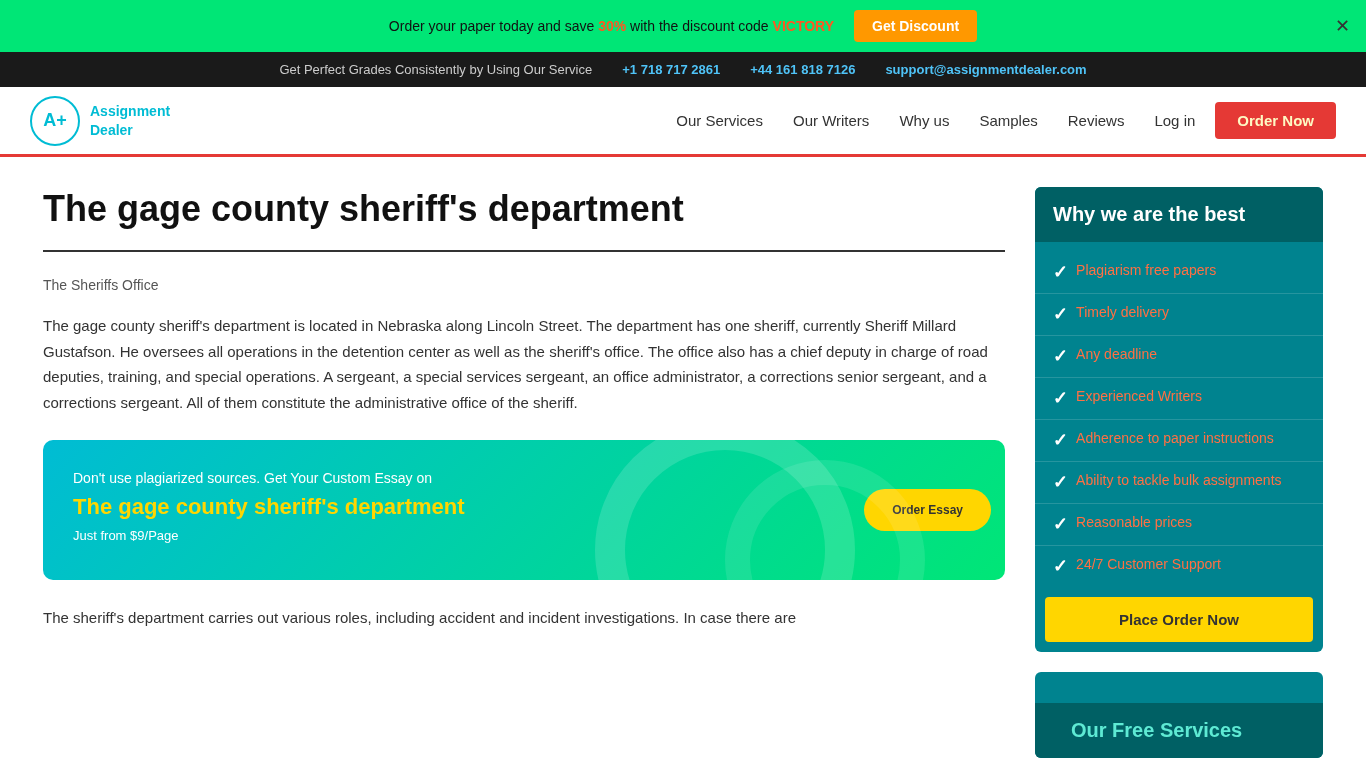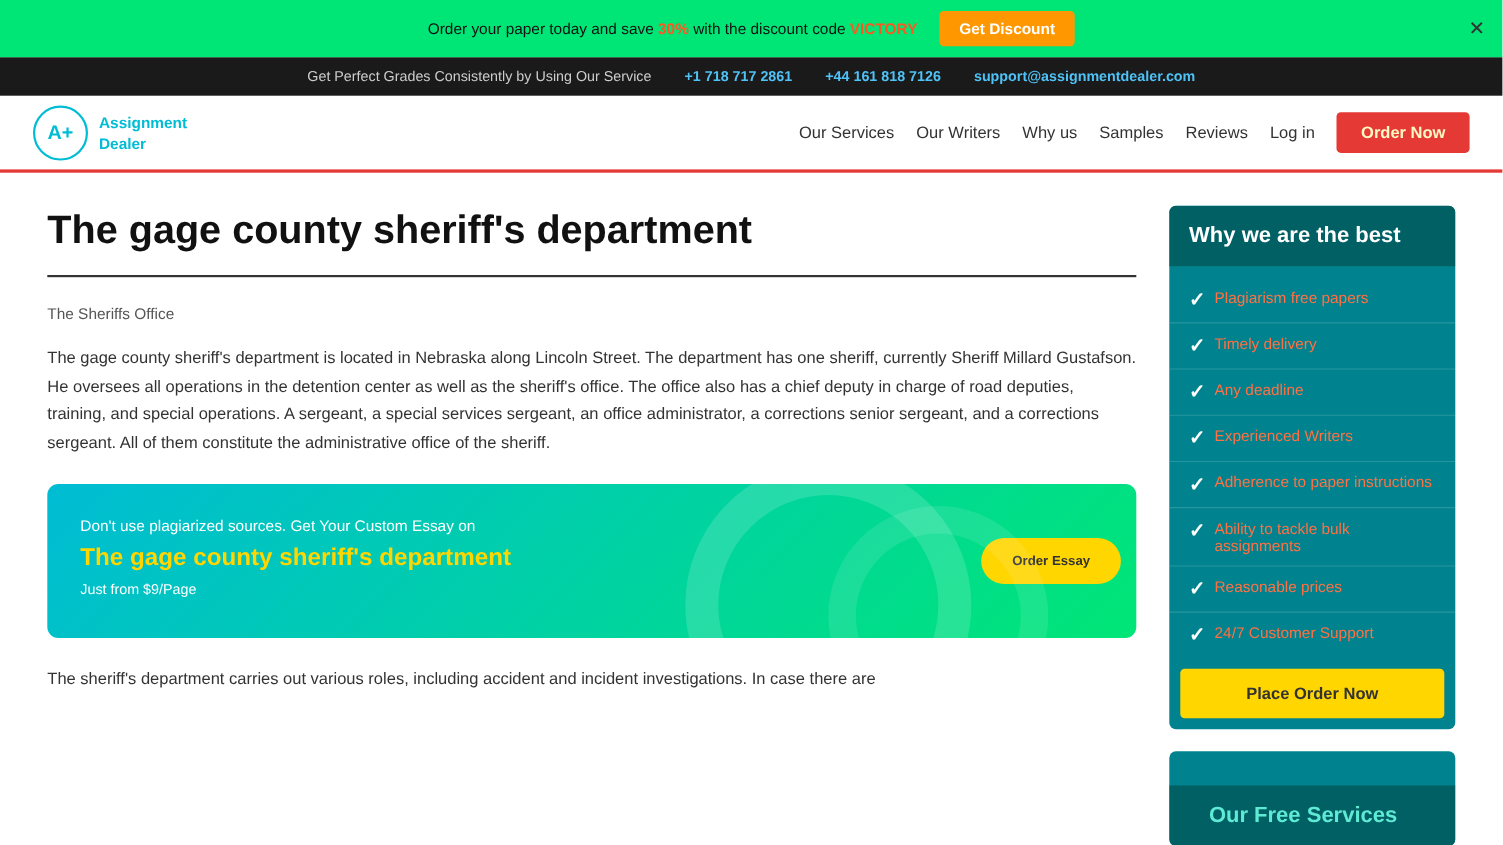--- a/index.html
+++ b/index.html
@@ -77,21 +77,21 @@
       justify-content: center;
       font-size: 18px;
       color: #00bcd4;
       font-weight: bold;
     }
     .logo-text { font-size: 14px; color: #333; line-height: 1.3; }
     .logo-text span { color: #00bcd4; font-weight: bold; }
     .nav-links {
       display: flex;
       align-items: center;
-      gap: 20px;
+      gap: 30px;
       margin-left: auto;
       list-style: none;
     }
     .nav-links a {
       text-decoration: none;
       color: #333;
       font-size: 15px;
     }
     .order-now-btn {
       background: #e53935;
@@ -183,21 +183,21 @@
       border: none;
       padding: 14px 28px;
       border-radius: 30px;
       font-size: 12px;
       font-weight: bold;
       cursor: pointer;
       text-align: right;
     }
 
     
-    .sidebar { width: 260px; flex-shrink: 0; }
+    .sidebar { width: 288px; flex-shrink: 0; }
 
     .sidebar-box {
       background: #00838f;
       border-radius: 6px;
       margin-bottom: 20px;
       overflow: hidden;
     }
     .sidebar-box-header {
       background: #006064;
       padding: 16px 18px;

